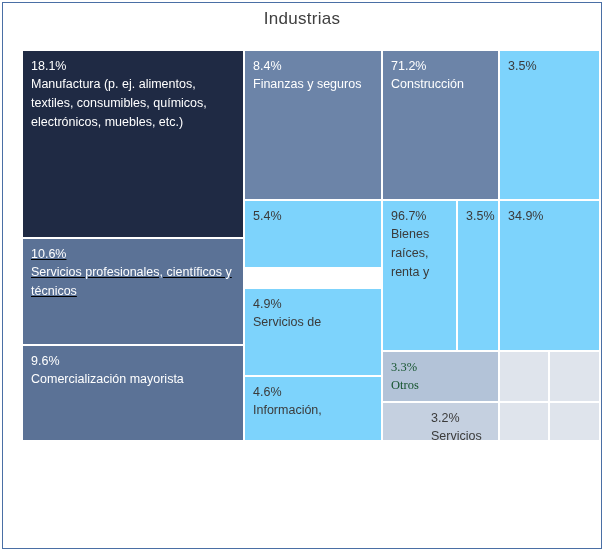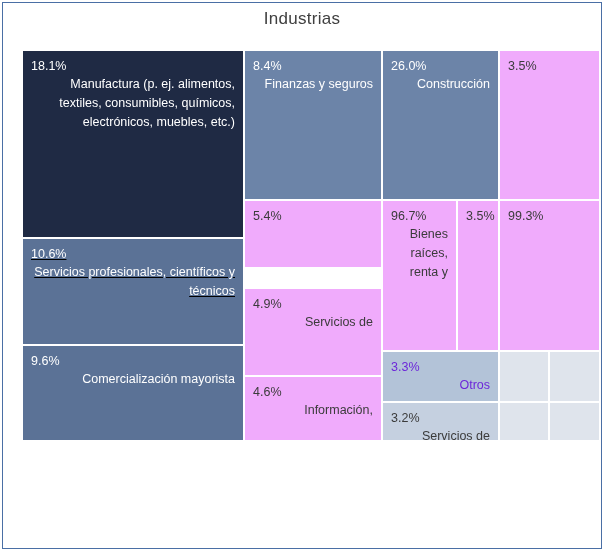--- a/index.html
+++ b/index.html
@@ -50,34 +50,33 @@
   .tile .pct {
     display: block;
     font-size: 12.5px;
     line-height: 17px;
     white-space: nowrap;
   }
   .tile .lbl {
     display: block;
     font-size: 12.5px;
     line-height: 19px;
-    text-align: right;
   }
   .dark { background: #1f2a44; }
   .dark .pct, .dark .lbl { color: #ffffff; }
   .mid { background: #5b7296; }
   .mid .pct, .mid .lbl { color: #ffffff; }
   .med { background: #6c84a8; }
   .med .pct, .med .lbl { color: #ffffff; }
-  .light { background: #f0abfc; }
+  .light { background: #7dd3fc; }
   .light .pct, .light .lbl { color: #3b3b3b; }
   .lighter { background: #b3c3d8; }
-  .lighter .pct, .lighter .lbl { color: #6d28d9; }
+  .lighter .pct, .lighter .lbl { color: #14532d; font-family: Liberation Serif, serif; }
   .pale { background: #c5d0e0; }
-  .pale .pct, .pale .lbl { color: #3b3b3b; }
+  .pale .pct, .pale .lbl { color: #3b3b3b; margin-left: 40px; }
   .palest { background: #dfe4ec; }
   .palest .pct, .palest .lbl { color: #3b3b3b; }
 </style>
 </head>
 <body>
 
 <div id="frame">
 
   <div id="title">Industrias</div>
 
@@ -106,21 +105,21 @@
     <div class="tile light" style="left:222px; top:238px; width:138px; height:88px;">
       <span class="pct">4.9%</span>
       <span class="lbl">Servicios de</span>
     </div>
     <div class="tile light" style="left:222px; top:326px; width:138px; height:65px;">
       <span class="pct">4.6%</span>
       <span class="lbl">Información,</span>
     </div>
 
     <div class="tile med" style="left:360px; top:0px; width:117px; height:150px;">
-      <span class="pct">26.0%</span>
+      <span class="pct">71.2%</span>
       <span class="lbl">Construcción</span>
     </div>
     <div class="tile light" style="left:360px; top:150px; width:75px; height:151px;">
       <span class="pct">96.7%</span>
       <span class="lbl">Bienes raíces, renta y</span>
     </div>
     <div class="tile lighter" style="left:360px; top:301px; width:117px; height:51px;">
       <span class="pct">3.3%</span>
       <span class="lbl">Otros</span>
     </div>
@@ -131,21 +130,21 @@
 
     <div class="tile light" style="left:477px; top:0px; width:101px; height:150px;">
       <span class="pct">3.5%</span>
       <span class="lbl"></span>
     </div>
     <div class="tile light" style="left:435px; top:150px; width:42px; height:151px;">
       <span class="pct">3.5%</span>
       <span class="lbl"></span>
     </div>
     <div class="tile light" style="left:477px; top:150px; width:101px; height:151px;">
-      <span class="pct">99.3%</span>
+      <span class="pct">34.9%</span>
       <span class="lbl"></span>
     </div>
     <div class="tile palest" style="left:477px; top:301px; width:50px; height:51px;">
       <span class="pct"></span>
     </div>
     <div class="tile palest" style="left:527px; top:301px; width:51px; height:51px;">
       <span class="pct"></span>
     </div>
     <div class="tile palest" style="left:477px; top:352px; width:50px; height:39px;">
       <span class="pct"></span>

